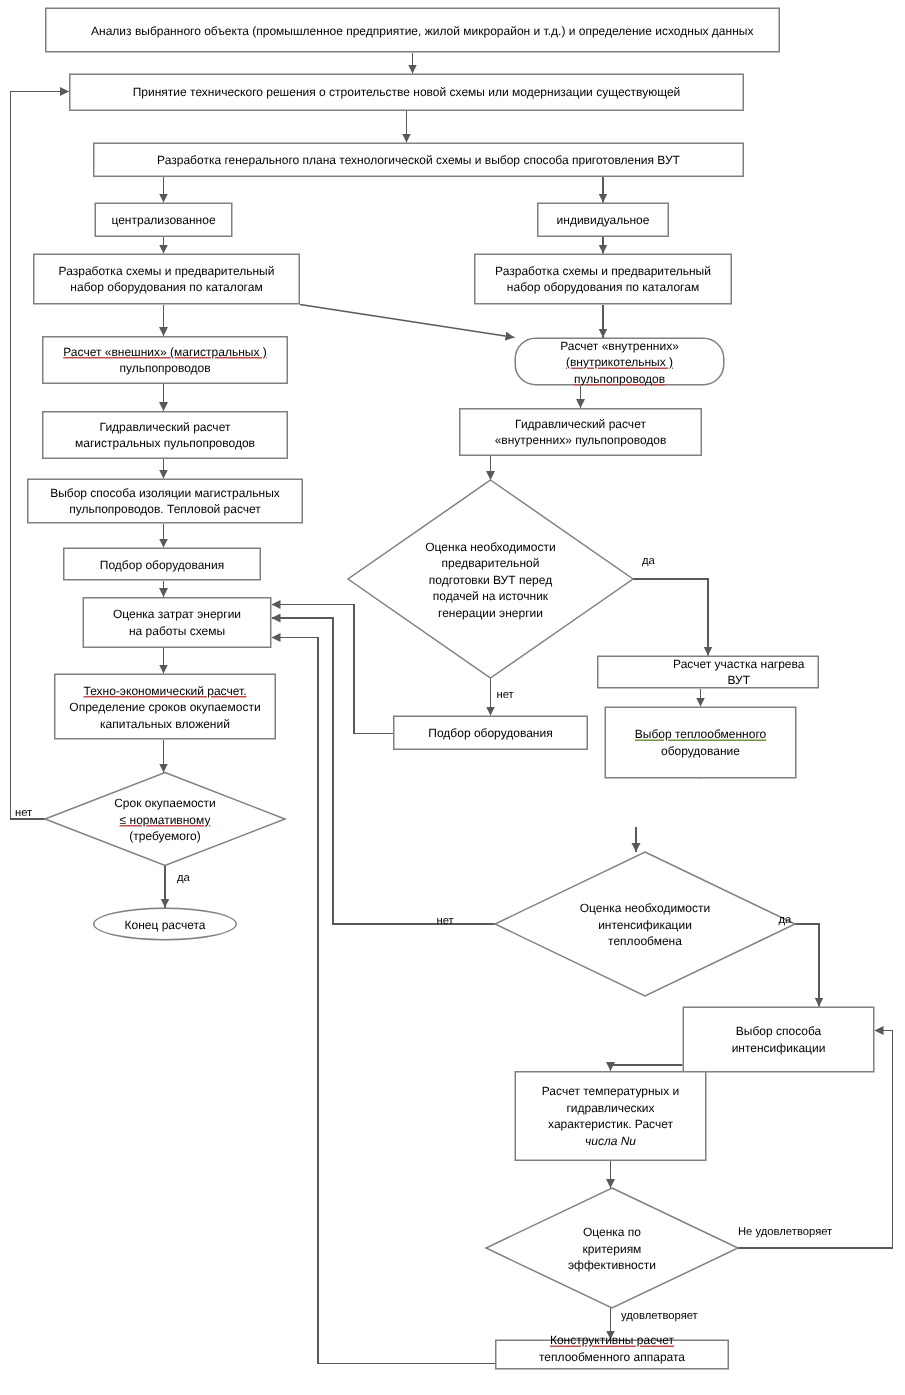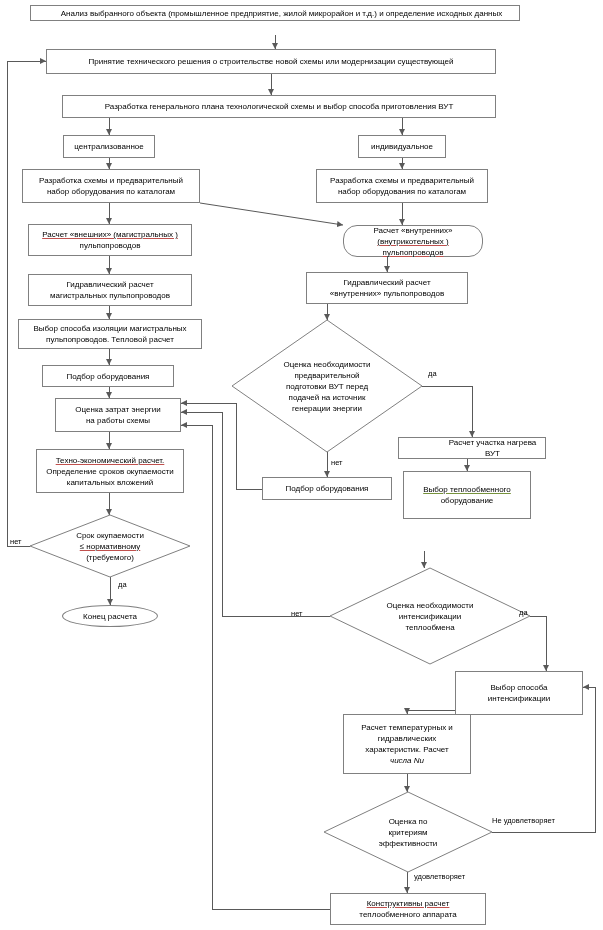--- a/index.html
+++ b/index.html
@@ -82,21 +82,21 @@
     </g>
 
     <g stroke="#808080" stroke-width="1" fill="#ffffff">
       <polygon points="110,515 190,546 110,577 30,546"></polygon>
       <polygon points="327,320 422,386 327,452 232,386"></polygon>
       <polygon points="430,568 530,616 430,664 330,616"></polygon>
       <polygon points="408,792 492,832 408,872 324,832"></polygon>
     </g>
   </svg>
 
-  <div class="node" style="left:30px;top:5px;width:490px;height:16px;padding-left:16px;">Анализ выбранного объекта (промышленное предприятие, жилой микрорайон и т.д.) и определение исходных данных</div>
+  <div class="node" style="left:30px;top:5px;width:490px;height:30px;padding-left:16px;">Анализ выбранного объекта (промышленное предприятие, жилой микрорайон и т.д.) и определение исходных данных</div>
 
   <div class="node" style="left:46px;top:49px;width:450px;height:25px;">Принятие технического решения о строительстве новой схемы или модернизации существующей</div>
 
   <div class="node" style="left:62px;top:95px;width:434px;height:23px;">Разработка генерального плана технологической схемы и выбор способа приготовления ВУТ</div>
 
   <div class="node" style="left:63px;top:135px;width:92px;height:23px;">централизованное</div>
 
   <div class="node" style="left:358px;top:135px;width:88px;height:23px;">индивидуальное</div>
 
   <div class="node" style="left:22px;top:169px;width:178px;height:34px;flex-direction:column;">
@@ -190,21 +190,21 @@
     <span>характеристик. Расчет</span>
     <span class="it">числа Nu</span>
   </div>
 
   <div class="diamond-label" style="left:348px;top:812px;width:120px;height:40px;flex-direction:column;">
     <span>Оценка по</span>
     <span>критериям</span>
     <span>эффективности</span>
   </div>
 
-  <div class="node" style="left:330px;top:893px;width:156px;height:32px;flex-direction:column;">
+  <div class="node" style="left:330px;top:893px;width:156px;height:20px;flex-direction:column;justify-content:flex-end;">
     <span class="u">Конструктивны расчет</span>
     <span>теплообменного аппарата</span>
   </div>
 
   <div class="edge-label" style="left:428px;top:369px;">да</div>
   <div class="edge-label" style="left:331px;top:458px;">нет</div>
   <div class="edge-label" style="left:10px;top:537px;">нет</div>
   <div class="edge-label" style="left:118px;top:580px;">да</div>
   <div class="edge-label" style="left:519px;top:608px;">да</div>
   <div class="edge-label" style="left:291px;top:609px;">нет</div>

